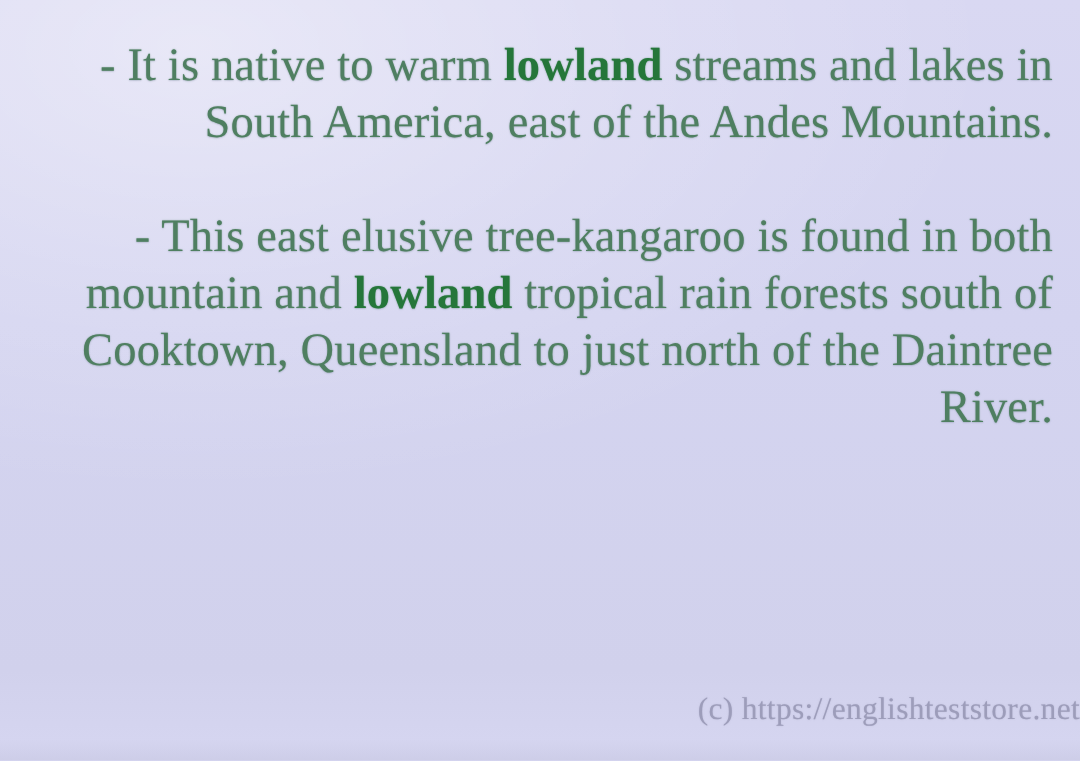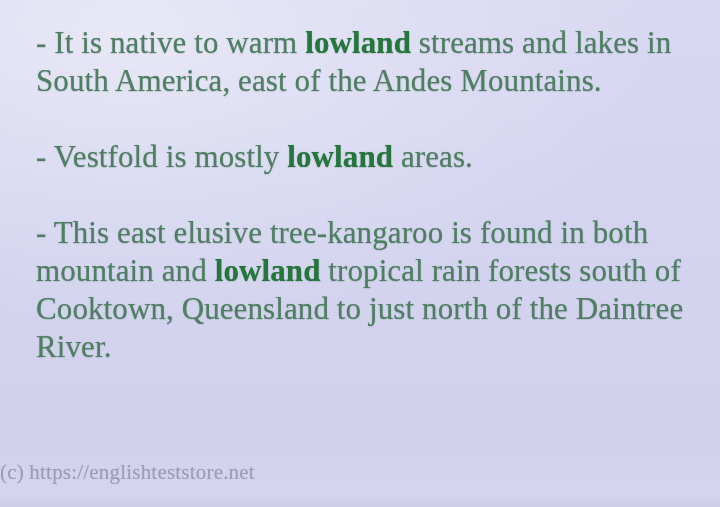--- a/index.html
+++ b/index.html
@@ -46,60 +46,58 @@
   .sentence {
     color: #4f7f61;
     font-size: 31px;
     line-height: 38px;
     letter-spacing: 0.1px;
     margin: 0 0 38px 0;
     text-shadow:
       0 0 1px rgba(79,127,97,0.55),
       0 1px 1px rgba(150,150,190,0.30);
     white-space: normal;
+    text-align: right;
   }
   .sentence:last-of-type {
     margin-bottom: 0;
   }
 
   .kw {
     color: #25763a;
     font-weight: bold;
     text-shadow:
       0 0 1px rgba(37,118,58,0.60),
       0 1px 1px rgba(150,150,190,0.28);
   }
 
   .watermark {
     position: absolute;
     left: 0;
     right: 0;
     bottom: 23px;
-    text-align: left;
+    text-align: right;
     color: #9d9dba;
     font-size: 21px;
     line-height: 24px;
     letter-spacing: 0.2px;
     text-shadow: 0 0 1px rgba(157,157,186,0.55);
   }
 </style>
 </head>
 <body>
 
 <div id="slide">
 
   <div class="sentences">
 
     <p class="sentence">
       <span>- </span><span>It is native to warm </span><span class="kw">lowland</span><span> streams and lakes in South America, east of the Andes Mountains.</span>
     </p>
 
-    <p class="sentence">
-      <span>- </span><span>Vestfold is mostly </span><span class="kw">lowland</span><span> areas.</span>
-    </p>
 
     <p class="sentence">
       <span>- </span><span>This east elusive tree-kangaroo is found in both mountain and </span><span class="kw">lowland</span><span> tropical rain forests south of Cooktown, Queensland to just north of the Daintree River.</span>
     </p>
 
   </div>
 
   <div class="watermark">(c) https://englishteststore.net</div>
 
 </div>

